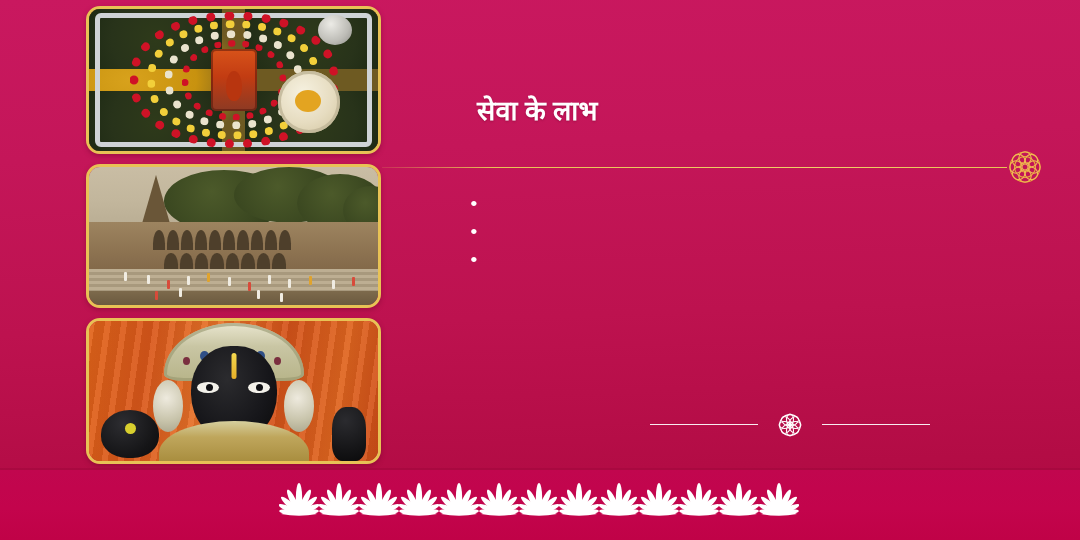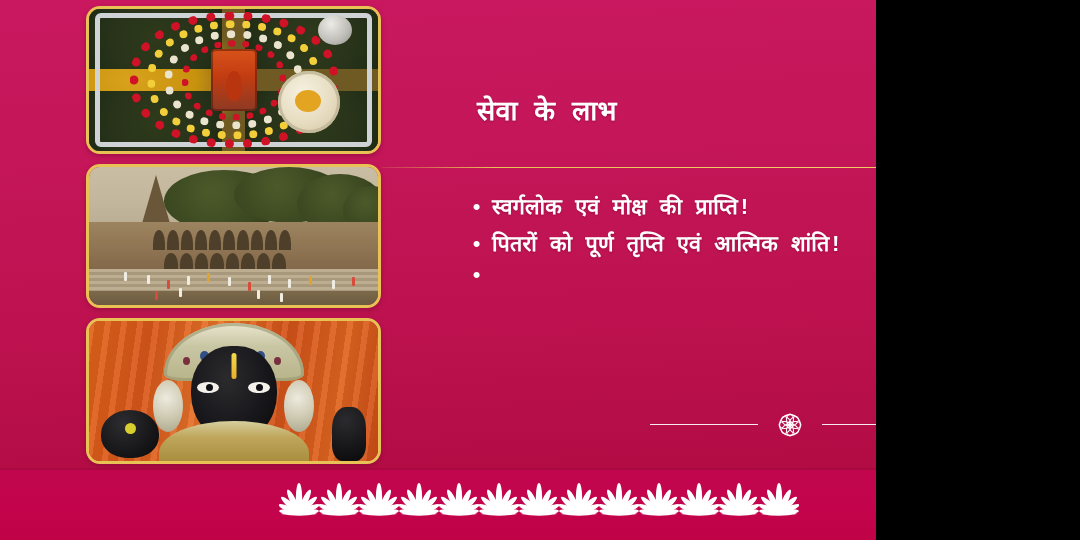--- a/index.html
+++ b/index.html
@@ -2,24 +2,24 @@
 <html><head>
 <meta charset="utf-8">
 <style>
   html, body {
     margin: 0;
     padding: 0;
     background: #000;
   }
   #slide {
     position: relative;
-    width: 876px;
+    width: 1080px;
     height: 540px;
     overflow: hidden;
-    font-family: Liberation Mono, monospace;
+    font-family: Liberation Serif, serif;
     background: linear-gradient(178deg, #c9185f 0%, #c41659 28%, #bd124f 58%, #b30c45 85%, #ab0a40 100%);
   }
 
   
   .bottom-band {
     position: absolute;
     left: 0; right: 0;
     top: 470px;
     height: 70px;
     background: linear-gradient(180deg, #c1064e 0%, #c3044c 55%, #c00247 100%);
@@ -482,25 +482,23 @@
           <circle cx="15.6" cy="28.4" r="6.2"></circle>
           <circle cx="28.4" cy="28.4" r="6.2"></circle>
         </g>
       </g>
     </svg>
   </div>
 
   <div class="bullets">
     <div class="bullet">
       <span class="dot">•</span>
-      <span class="btext">स्वर्गलोक एवं मोक्ष की प्राप्ति!</span>
     </div>
     <div class="bullet">
       <span class="dot">•</span>
-      <span class="btext">पितरों को पूर्ण तृप्ति एवं आत्मिक शांति!</span>
     </div>
     <div class="bullet">
       <span class="dot">•</span>
     </div>
   </div>
 
   <div class="divider">
     <div class="div-line left"></div>
     <div class="div-flower">
       <svg viewBox="0 0 28 28" width="28" height="28" aria-hidden="true">

